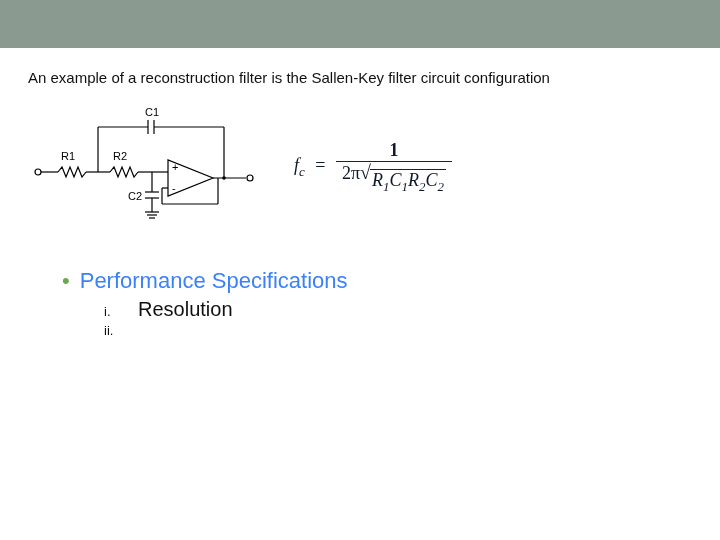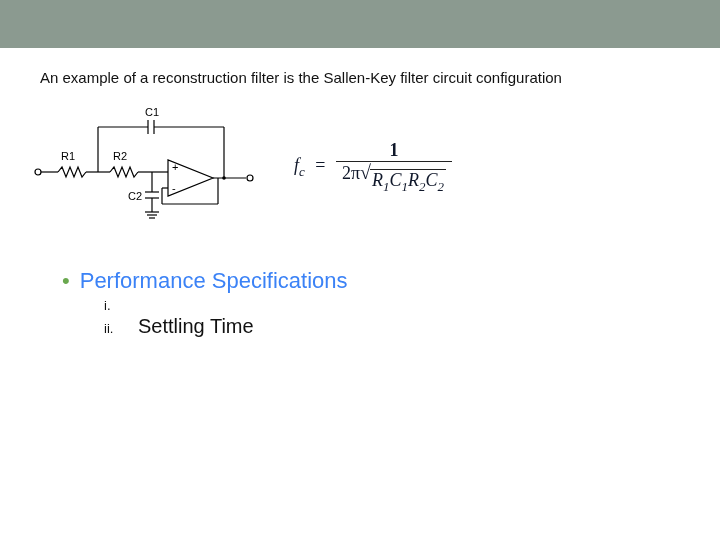--- a/index.html
+++ b/index.html
@@ -16,21 +16,21 @@
     height: 48px;
     background: #8b9a90;
   }
   .content {
     padding: 20px 28px 0 28px;
   }
   .intro {
     font-size: 15px;
     color: #111;
     line-height: 1.35;
-    margin: 0 0 14px 12px;
+    margin: 0 0 14px 0;
   }
   .midrow {
     display: flex;
     align-items: center;
     gap: 26px;
     margin-top: 4px;
   }
   .circuit {
     width: 240px;
     height: 130px;
@@ -190,21 +190,21 @@
   </div>
 
   <div class="speclist">
     <div class="bullet-row">
       <span class="bullet">•</span>
       <span class="bullet-title">Performance Specifications</span>
     </div>
     <ul class="roman-list">
       <li>
         <span class="roman">i.</span>
+        <span>Resolution</span>
       </li>
       <li>
         <span class="roman">ii.</span>
-        <span>Settling Time</span>
       </li>
     </ul>
   </div>
 
 </div>
 
 </body></html>

